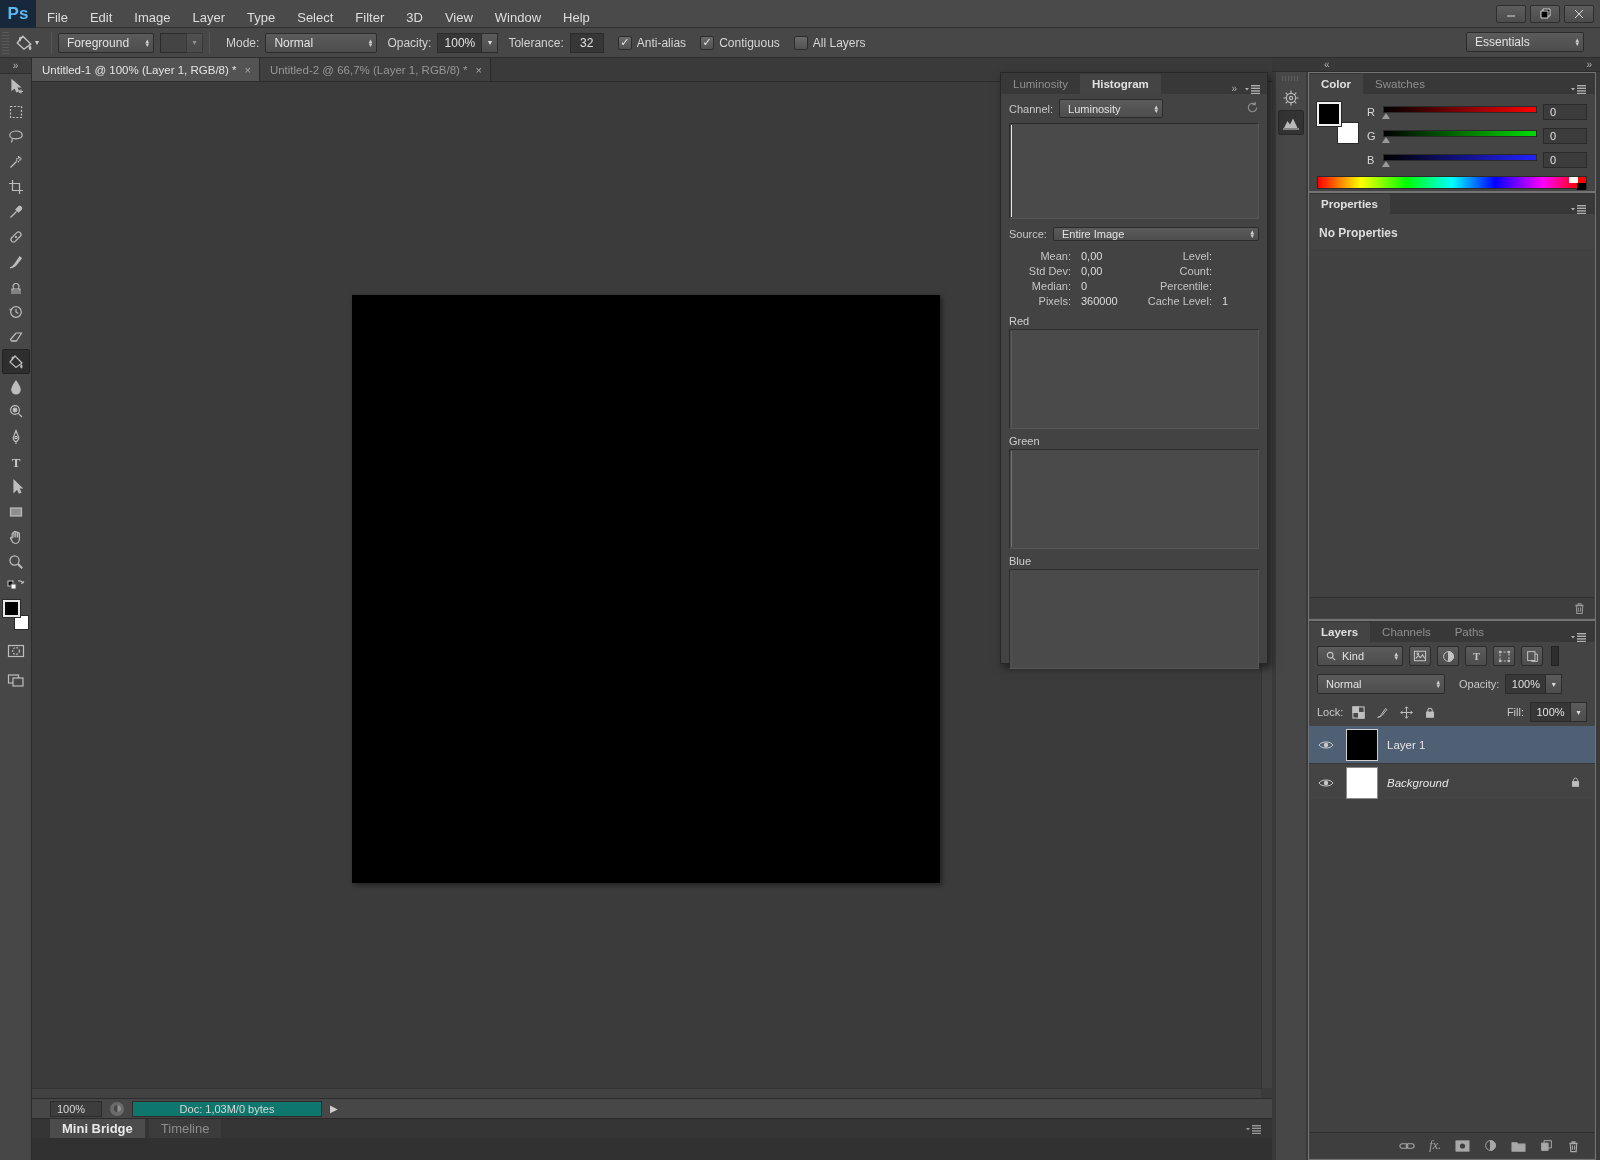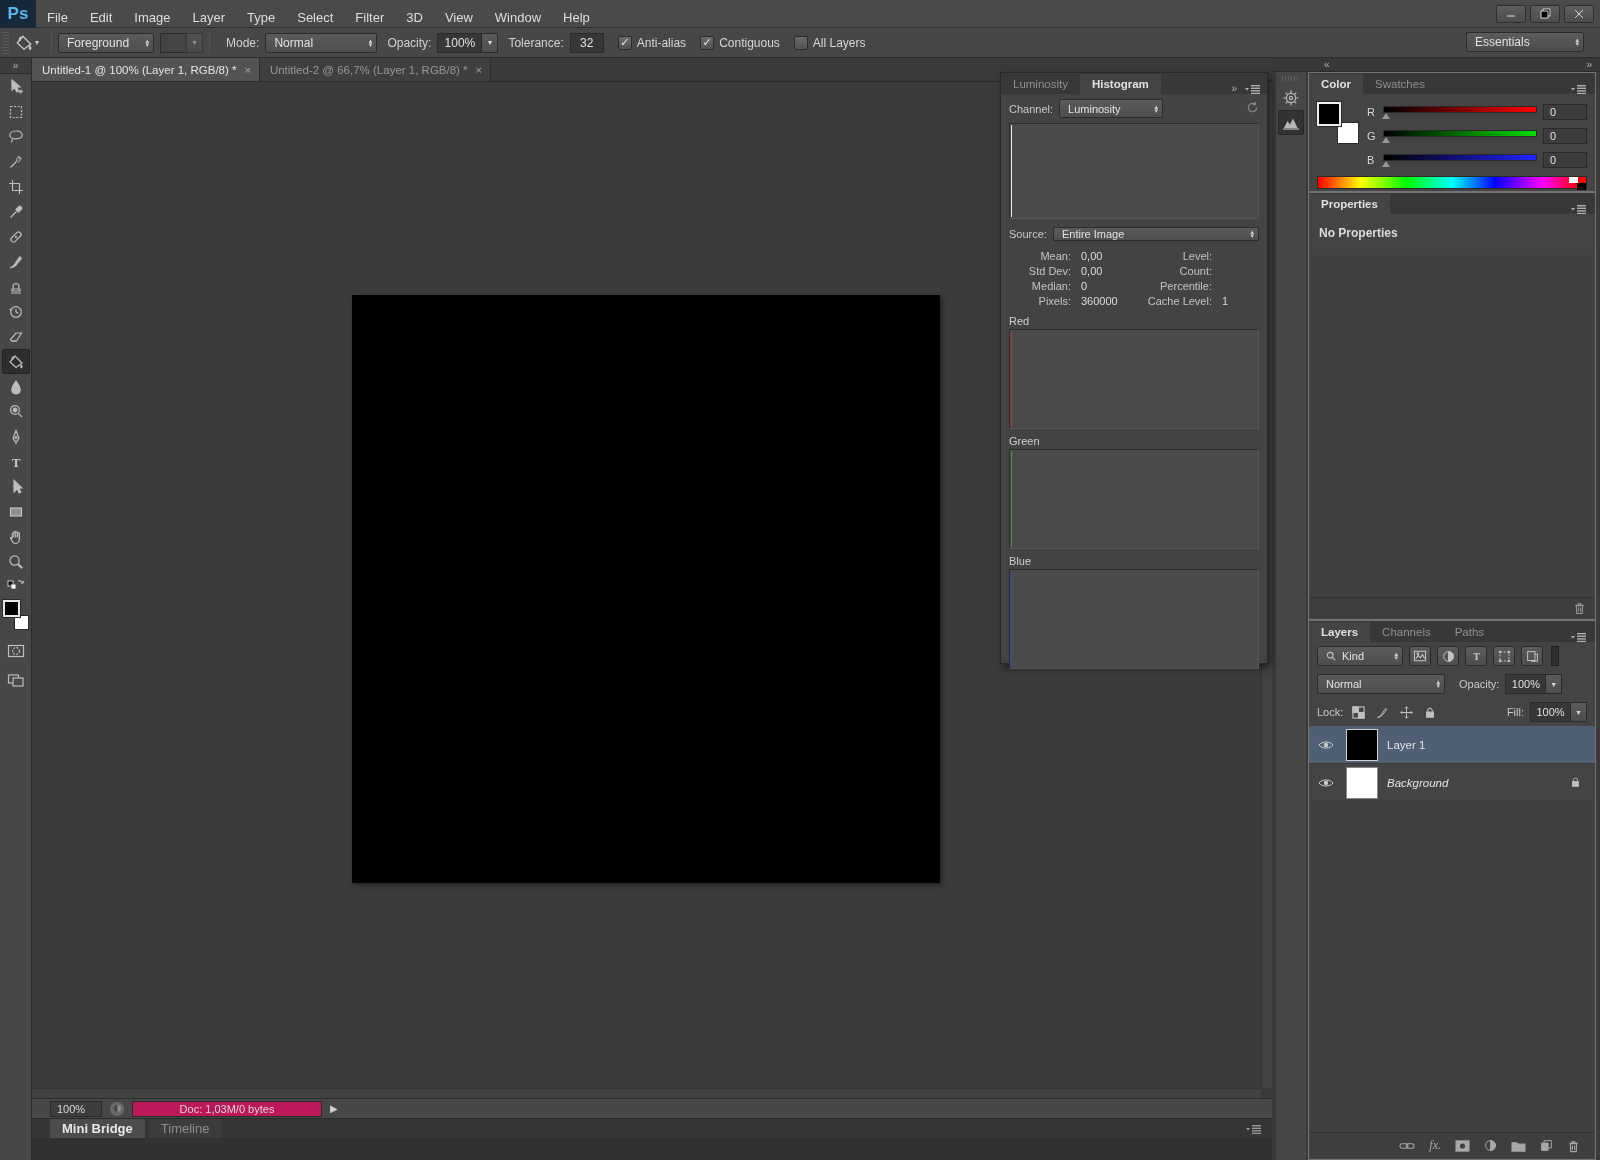--- a/index.html
+++ b/index.html
@@ -73,21 +73,21 @@
   .vscroll { position:absolute; right:0; top:0; bottom:10px; width:11px; background:#424242; border-left:1px solid #343434; }
   .hscroll { position:absolute; left:0; right:11px; bottom:0; height:10px; background:#424242; border-top:1px solid #343434; }
 
   
   .statusbar { position:absolute; left:32px; right:328px; top:1098px; height:20px; background:#474747;
                display:flex; align-items:center; gap:8px; font-size:11px; border-top:1px solid #2c2c2c; }
   .zoom-field { width:52px; height:16px; background:#3d3d3d; border:1px solid #2b2b2b; margin-left:18px;
                 display:flex; align-items:center; padding-left:6px; color:#d8d8d8; }
   .sync-icon { width:14px; height:14px; border-radius:50%; background:#6a6a6a; display:flex;
                align-items:center; justify-content:center; }
-  .doc-field { width:190px; height:16px; background:#be185d; border:1px solid #2b2b2b;
+  .doc-field { width:190px; height:16px; background:#0f766e; border:1px solid #2b2b2b;
                display:flex; align-items:center; justify-content:center; color:#d8d8d8; }
   .flyout-arrow { color:#cfcfcf; font-size:10px; }
   .bottombar { position:absolute; left:32px; right:328px; top:1118px; height:20px; background:#353535;
                display:flex; align-items:flex-end; border-top:1px solid #2a2a2a; }
   .bottom-tab { height:19px; padding:0 12px; display:flex; align-items:center; font-size:13px; }
   .bottom-tab.active { background:#4c4c4c; color:#e8e8e8; font-weight:bold; margin-left:18px; }
   .bottom-tab.inactive { background:#3c3c3c; color:#8d8d8d; margin-left:4px; }
   .bottombar .panelmenu { margin-left:auto; margin-right:10px; margin-bottom:4px; }
   .lowerstrip { position:absolute; left:32px; right:328px; top:1138px; height:22px; background:#313131; }
 

